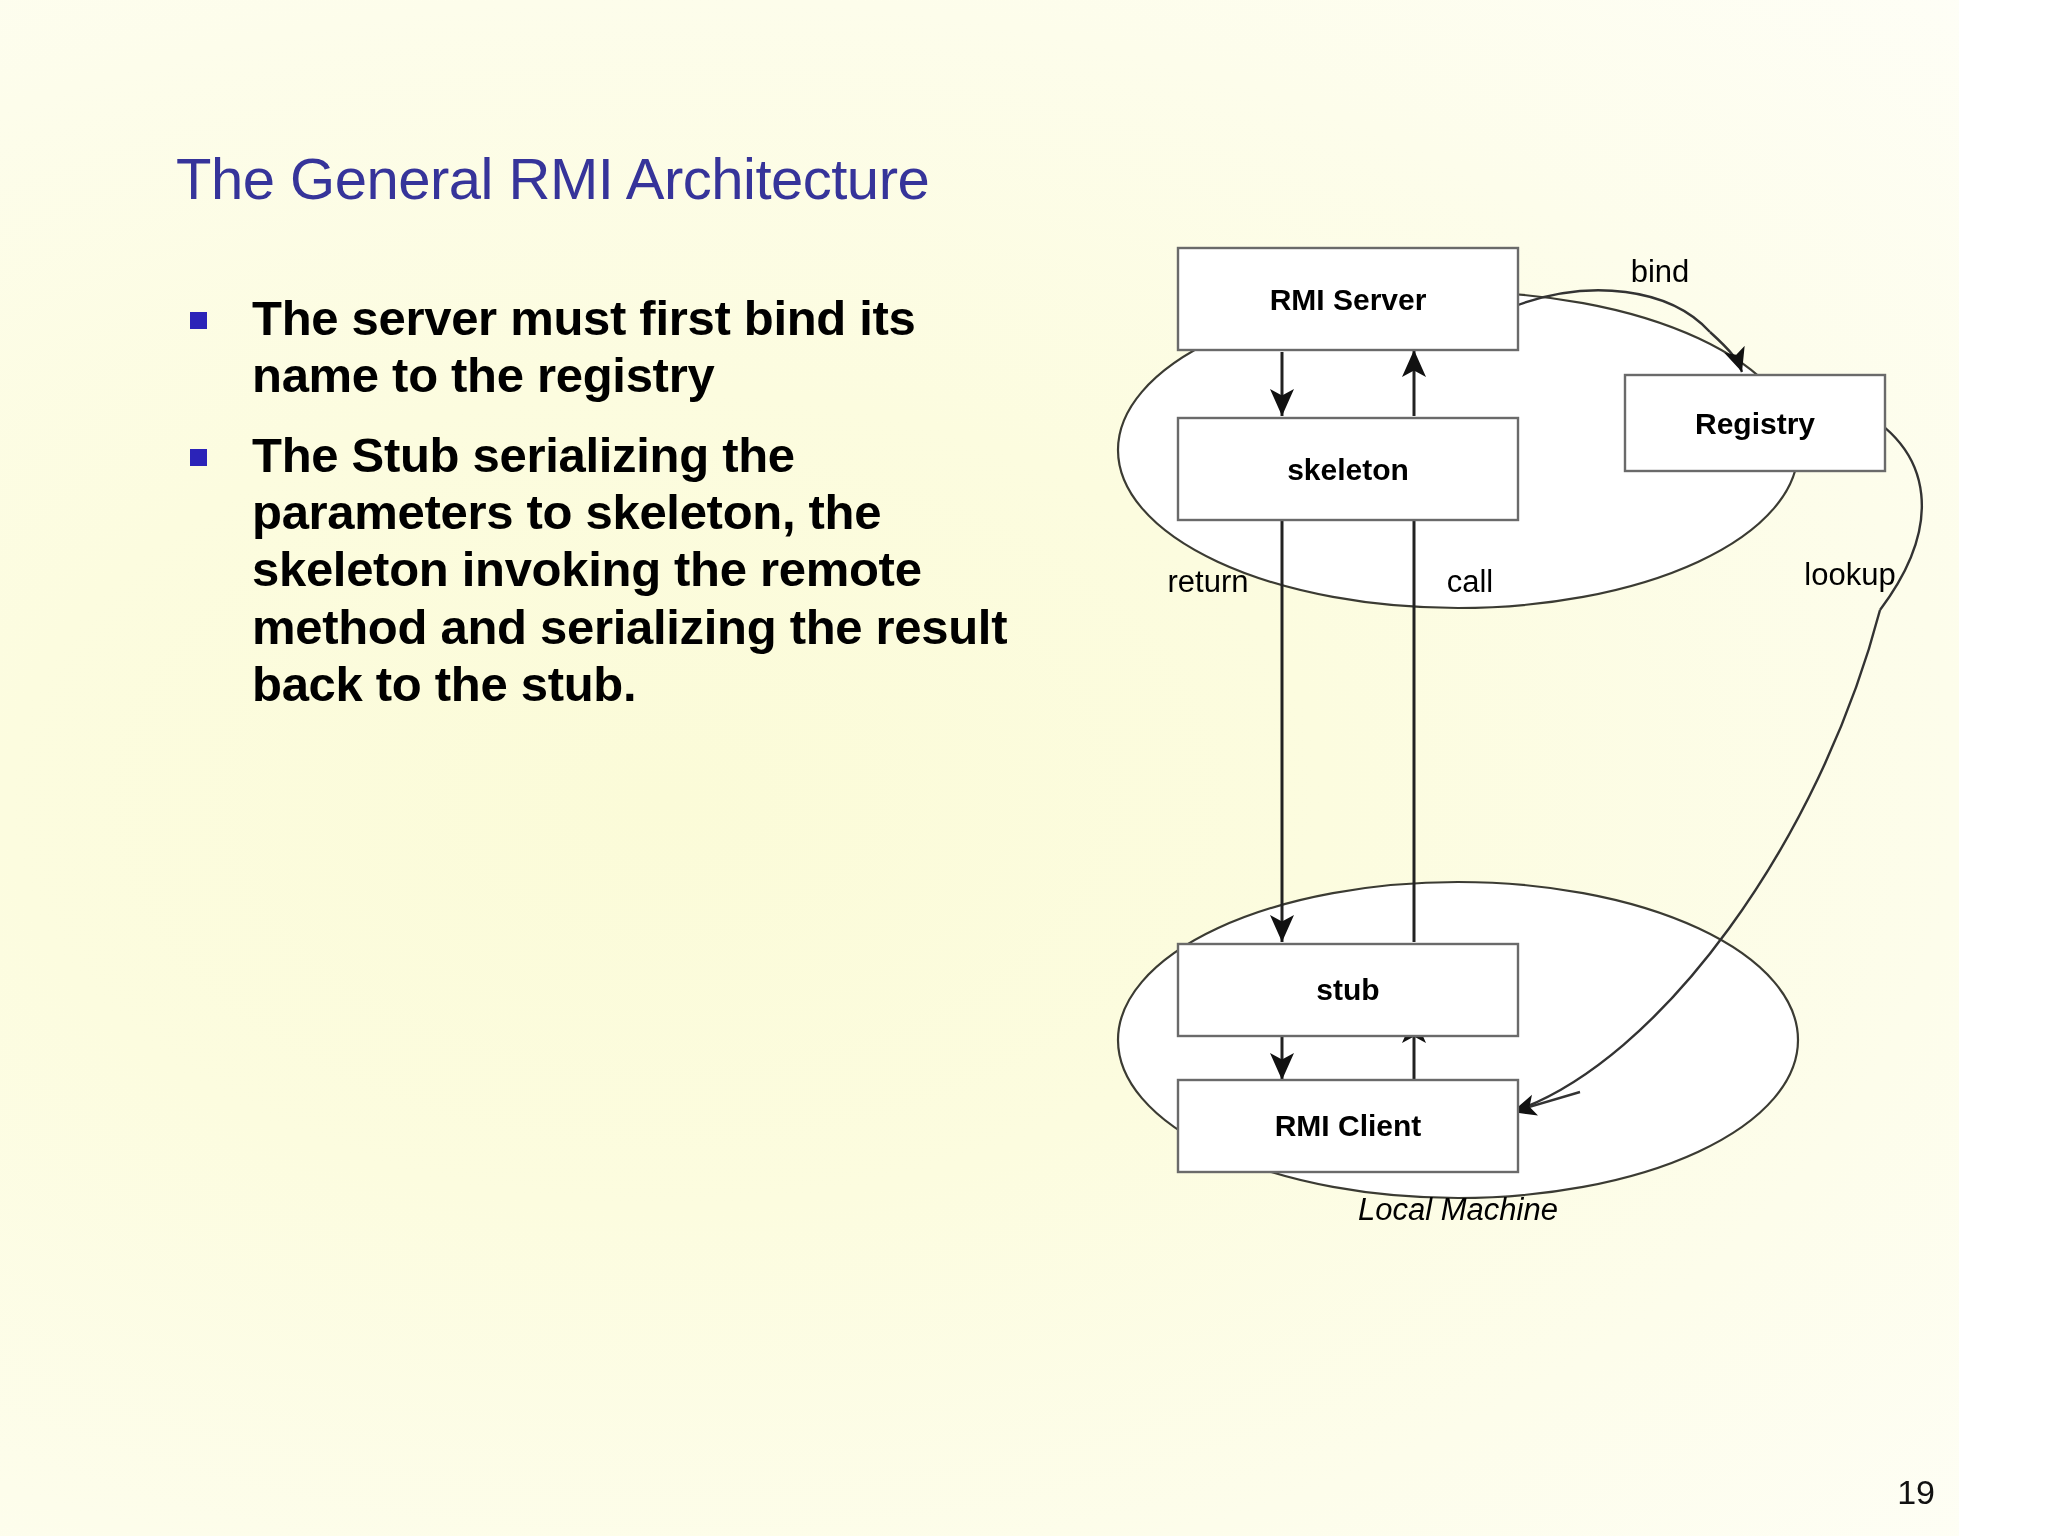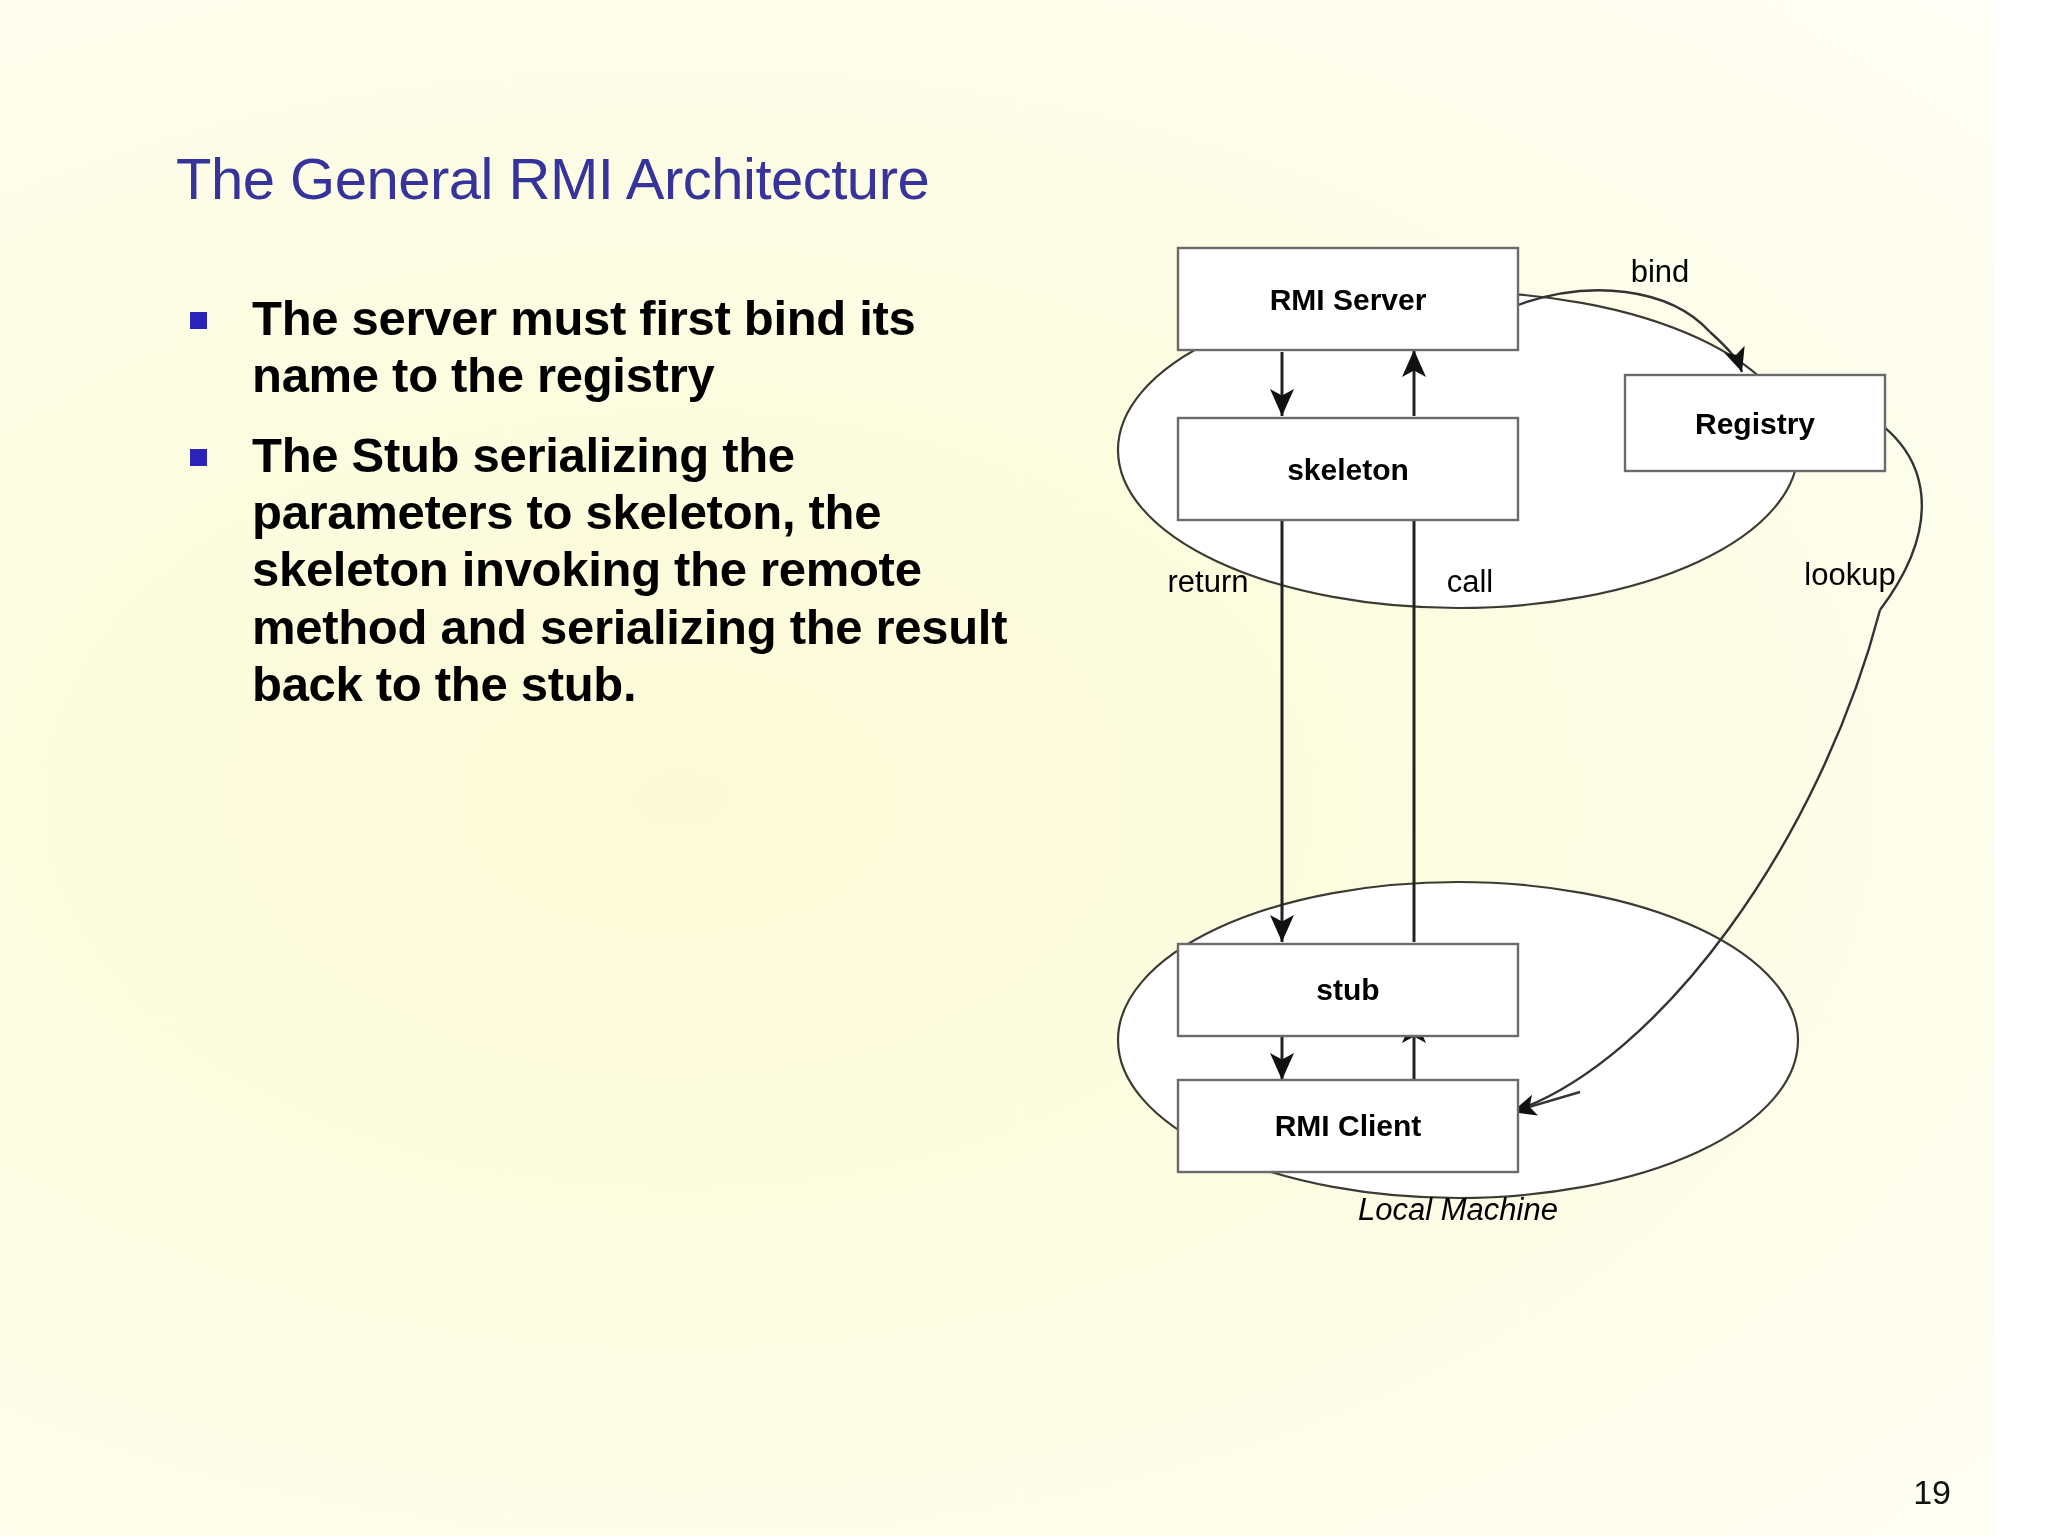--- a/index.html
+++ b/index.html
@@ -13,21 +13,20 @@
     overflow: hidden;
   }
 
   #slide {
     position: relative;
     width: 1959px;
     height: 1536px;
     background:
       radial-gradient(ellipse 120% 95% at 34% 52%, #fbfbd8 0%, #fcfcdf 28%, #fdfdeb 55%, #fefef6 78%, #fffffb 100%);
     overflow: hidden;
-    padding-left: 35px;
   }
 
   
   #title {
     position: absolute;
     left: 176px;
     top: 150px;
     font-size: 58px;
     font-weight: 400;
     color: #36349a;
@@ -112,21 +111,21 @@
   }
   .dgm-curve {
     stroke: #333;
     stroke-width: 2.4;
     fill: none;
   }
 
   
   #page-number {
     position: absolute;
-    right: 43px;
+    right: 24px;
     bottom: 24px;
     font-size: 34px;
     color: #111;
     text-align: center;
   }
 </style>
 </head>
 <body>
 
 <div id="slide">

